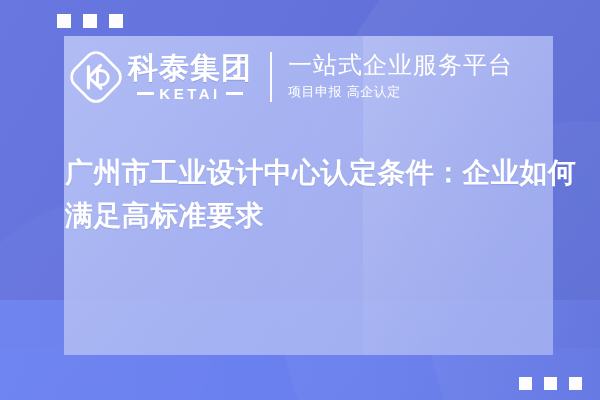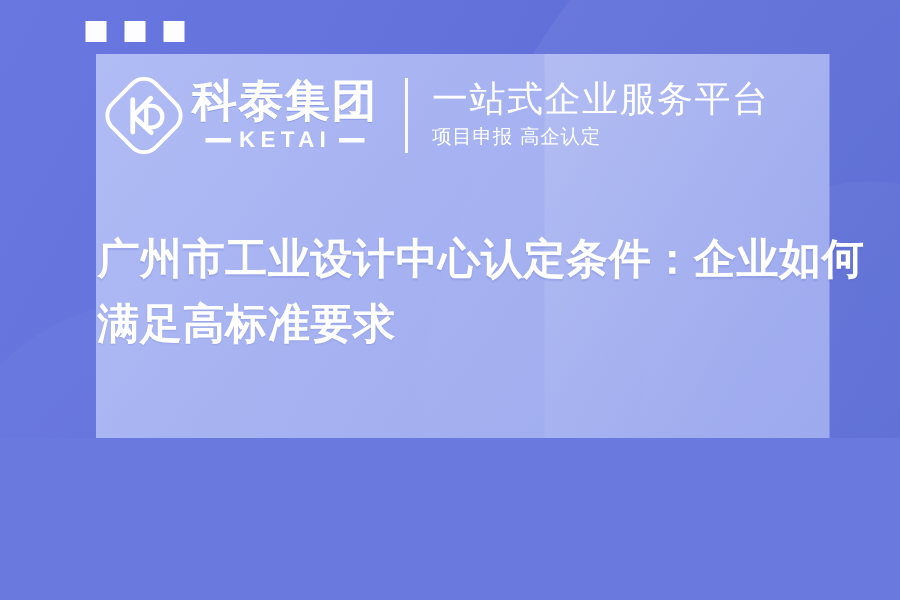--- a/index.html
+++ b/index.html
@@ -6,21 +6,21 @@
   html,body { width:600px; height:400px; }
   body {
     font-family:"Liberation Sans","DejaVu Sans",sans-serif;
     overflow:hidden;
     background:#6a79de;
   }
 
   
   .banner{
     position:relative;
-    width:600px;height:292px;
+    width:600px;height:400px;
     overflow:hidden;
     background:linear-gradient(118deg,#6878e0 0%,#6573dc 34%,#5f6fd8 62%,#5a6bd4 100%);
   }
 
   
   .lower-wash{
     position:absolute;left:0;top:300px;width:600px;height:100px;
     background:linear-gradient(100deg,#6e82ef 0%,#6a7eec 55%,#5f72dd 100%);
   }
   .lower-wash-2{
@@ -103,21 +103,21 @@
   }
 
   .v-divider{
     width:2px;height:50px;background:rgba(255,255,255,.95);
     margin:0 16px 0 18px;flex:0 0 auto;
   }
 
   .tagline{display:flex;flex-direction:column;justify-content:center;}
   .tagline-main{
     font-size:24px;color:#ffffff;letter-spacing:1px;white-space:nowrap;
-    font-family:Liberation Serif, serif;
+    font-family:Liberation Mono, monospace;
     line-height:1.12;
   }
   .tagline-sub{
     font-size:13px;color:#ffffff;letter-spacing:.5px;white-space:nowrap;
     margin-top:4px;
     font-family:"DejaVu Serif","DejaVu Sans",serif;
     line-height:1.15;
   }
 
   

